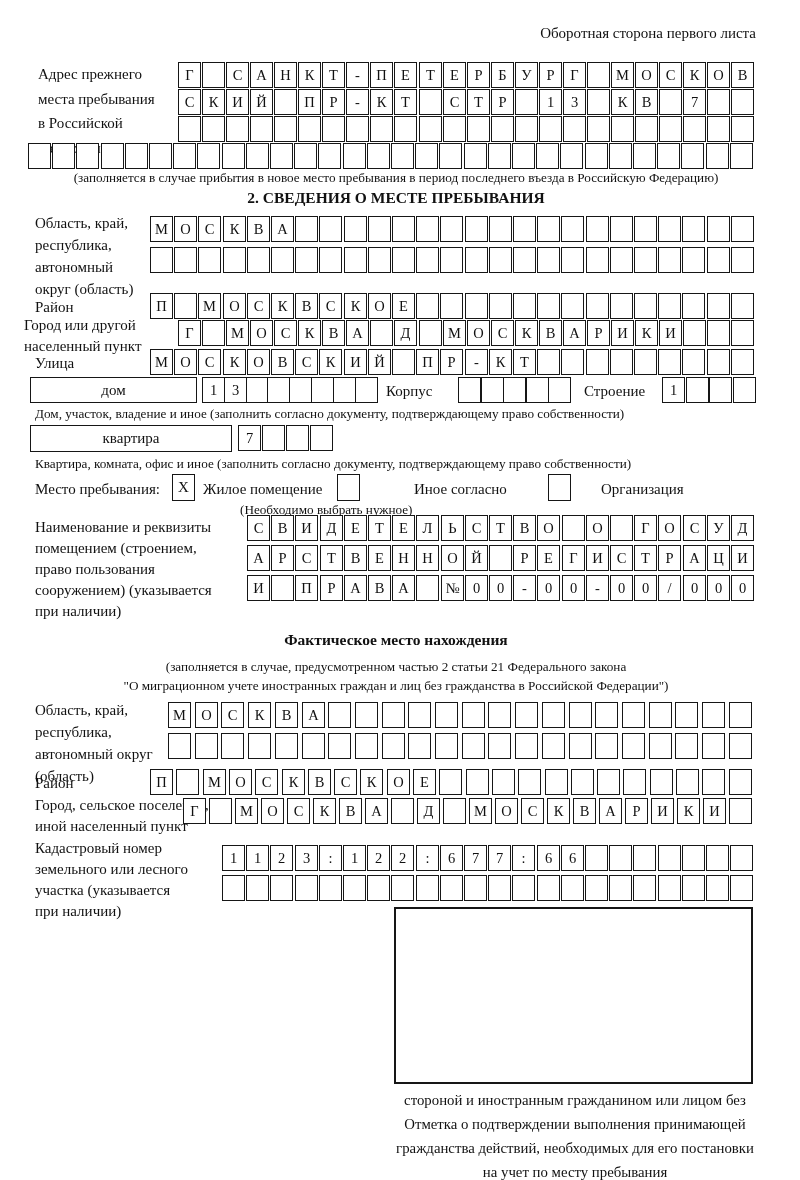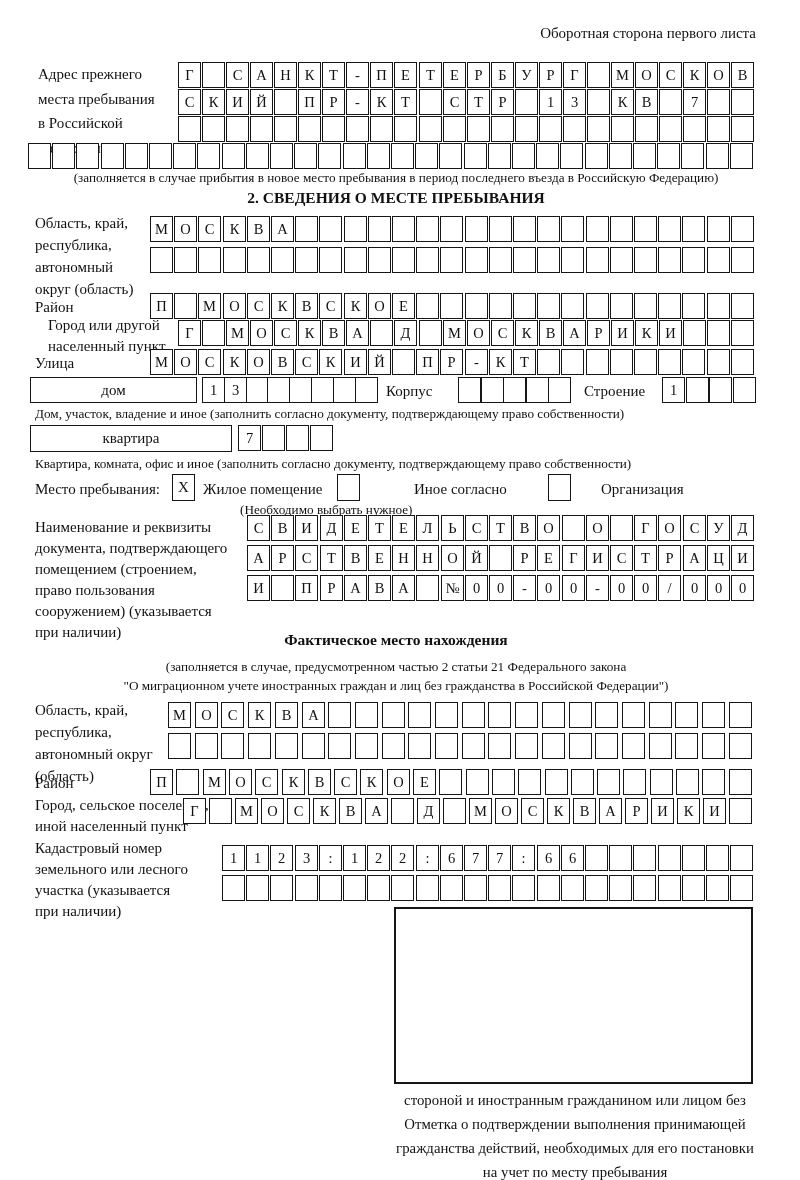--- a/index.html
+++ b/index.html
@@ -240,21 +240,21 @@
       <span class="cell" style="left: 411px;"></span>
       <span class="cell" style="left: 436px;"></span>
       <span class="cell" style="left: 460px;"></span>
       <span class="cell" style="left: 484px;"></span>
       <span class="cell" style="left: 508px;"></span>
       <span class="cell" style="left: 532px;"></span>
       <span class="cell" style="left: 557px;"></span>
       <span class="cell" style="left: 581px;"></span>
     </div>
 
-  <div class="abs lbl" style="left:48px;top:315px;line-height:21px;">
+  <div class="abs lbl" style="left:24px;top:315px;line-height:21px;">
       <div>Город или другой</div>
       <div>населенный пункт</div>
     </div>
   <div class="cellrow" style="left:178px;top:320px;">
       <span class="cell" style="left: 0px;">Г</span>
       <span class="cell" style="left: 24px;"></span>
       <span class="cell" style="left: 48px;">М</span>
       <span class="cell" style="left: 72px;">О</span>
       <span class="cell" style="left: 96px;">С</span>
       <span class="cell" style="left: 120px;">К</span>
@@ -348,21 +348,20 @@
   <span class="checkbox" style="left:172px;top:474px;">X</span>
   <div class="abs lbl" style="left:203px;top:478px;">Жилое помещение</div>
   <span class="checkbox" style="left:337px;top:474px;"></span>
   <div class="abs lbl" style="left:414px;top:478px;">Иное согласно</div>
   <span class="checkbox" style="left:548px;top:474px;"></span>
   <div class="abs lbl" style="left:601px;top:478px;">Организация</div>
   <div class="abs note" style="left:240px;top:502px;">(Необходимо выбрать нужное)</div>
 
   <div class="abs lbl" style="left:35px;top:517px;line-height:21px;">
       <div>Наименование и реквизиты</div>
-      <div>документа, подтверждающего</div>
       <div>помещением (строением,</div>
       <div>право пользования</div>
       <div>сооружением) (указывается</div>
       <div>при наличии)</div>
     </div>
   <div class="cellrow" style="left:247px;top:515px;">
       <span class="cell" style="left: 0px;">С</span>
       <span class="cell" style="left: 24px;">В</span>
       <span class="cell" style="left: 48px;">И</span>
       <span class="cell" style="left: 73px;">Д</span>

